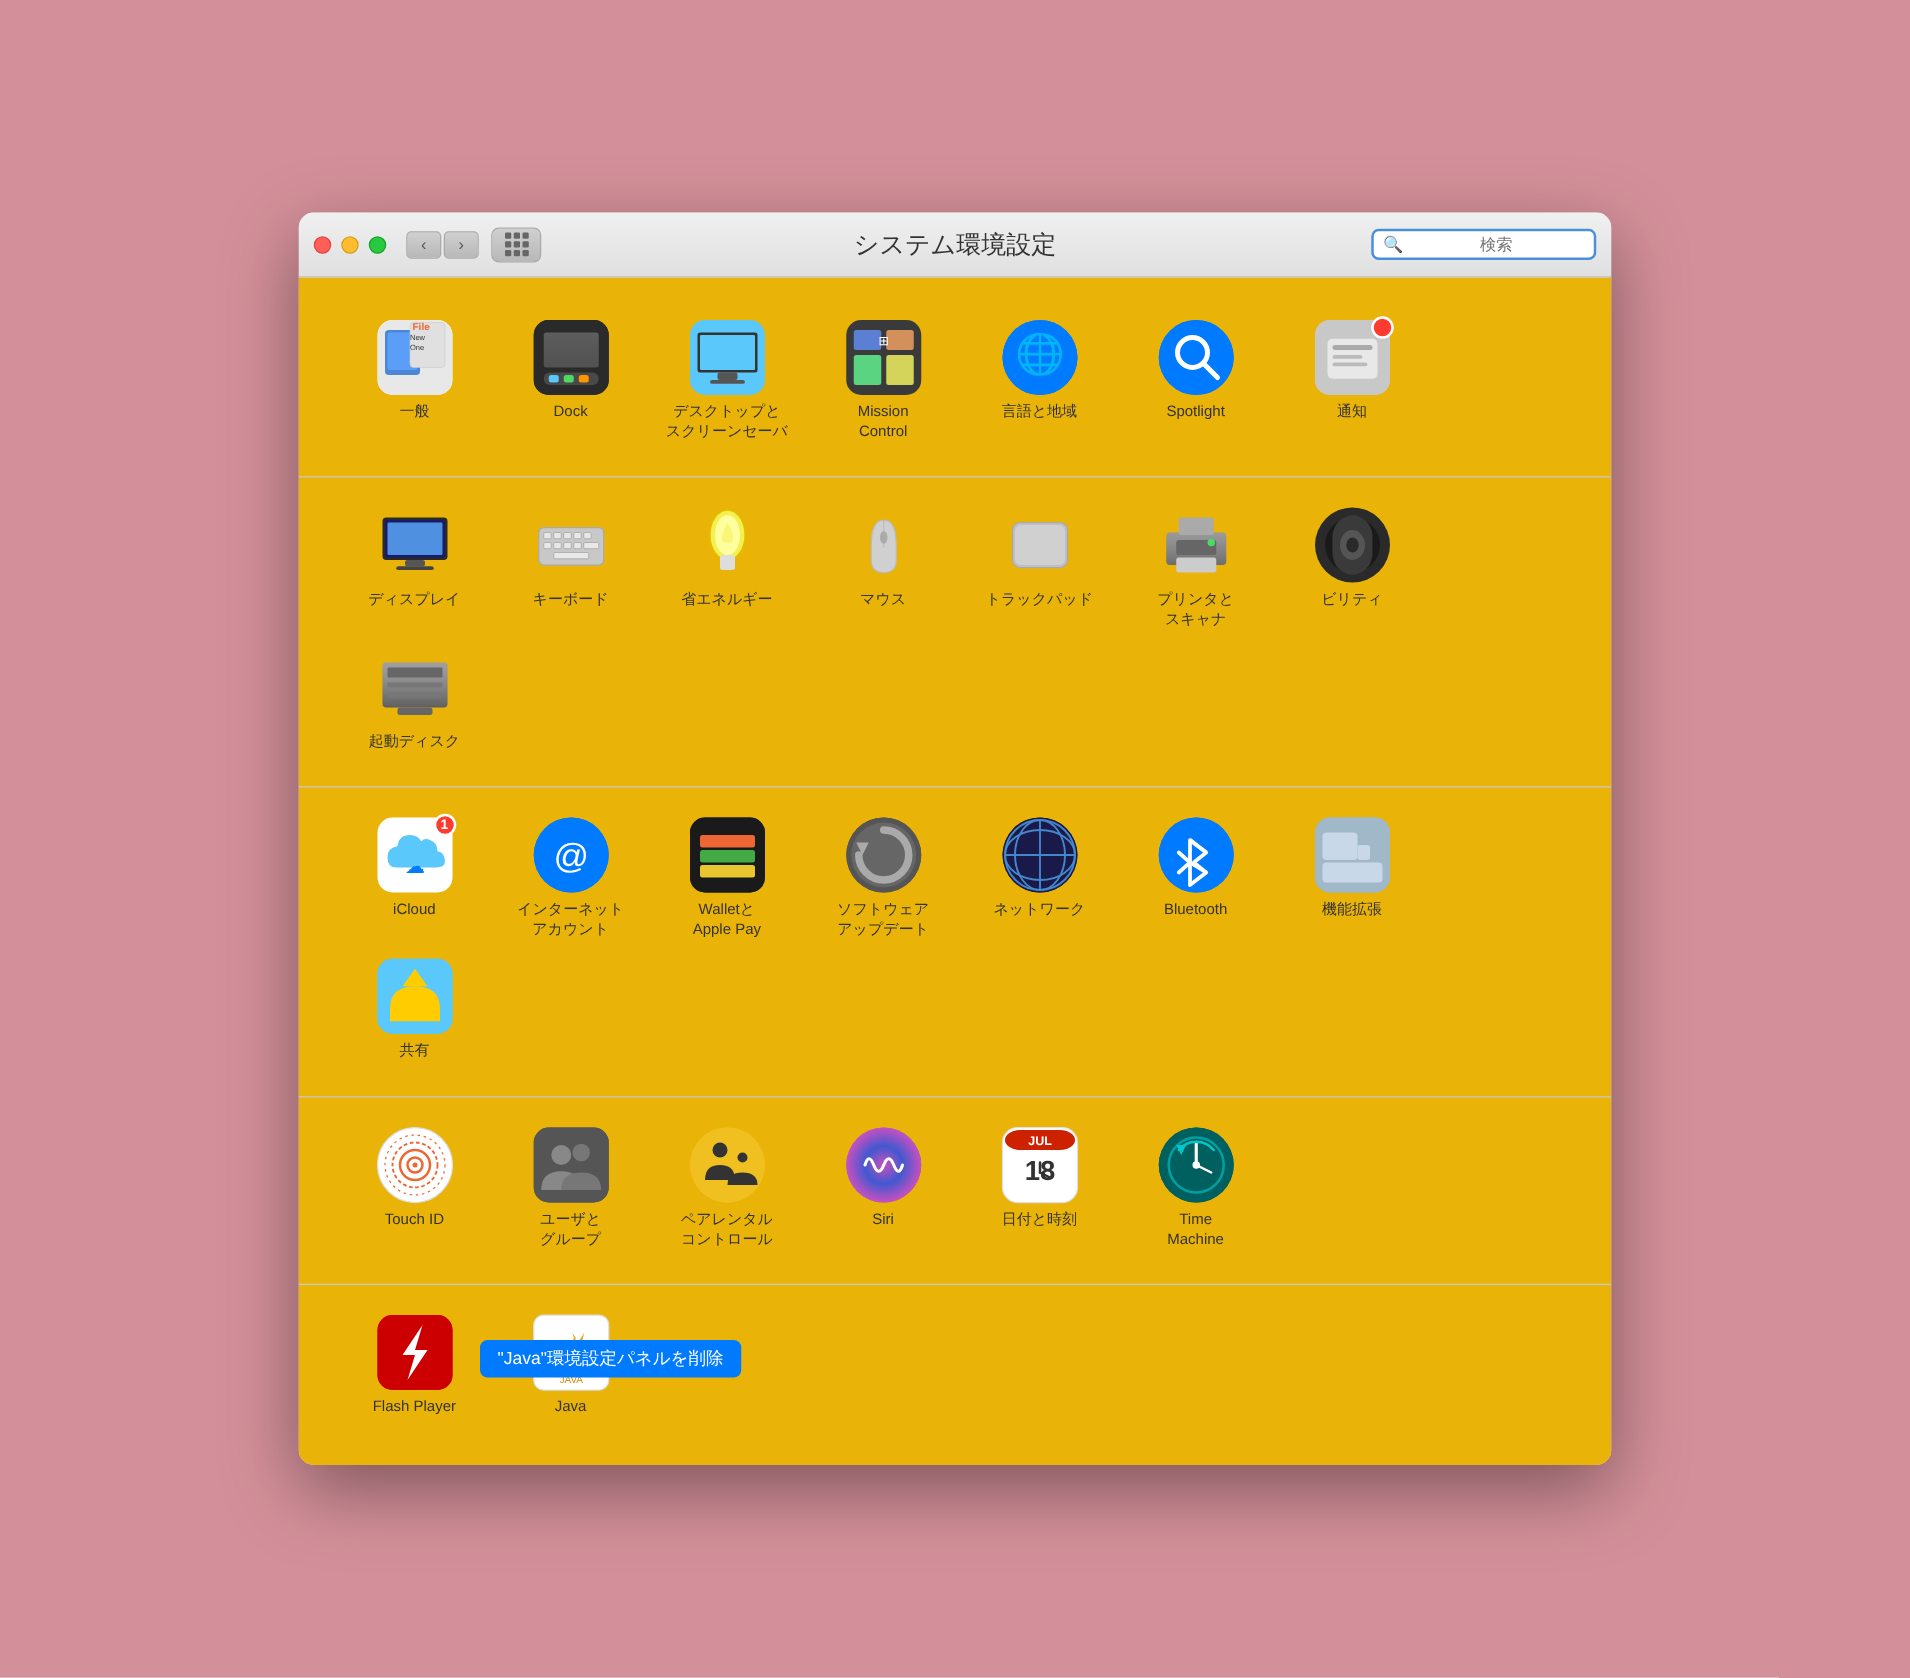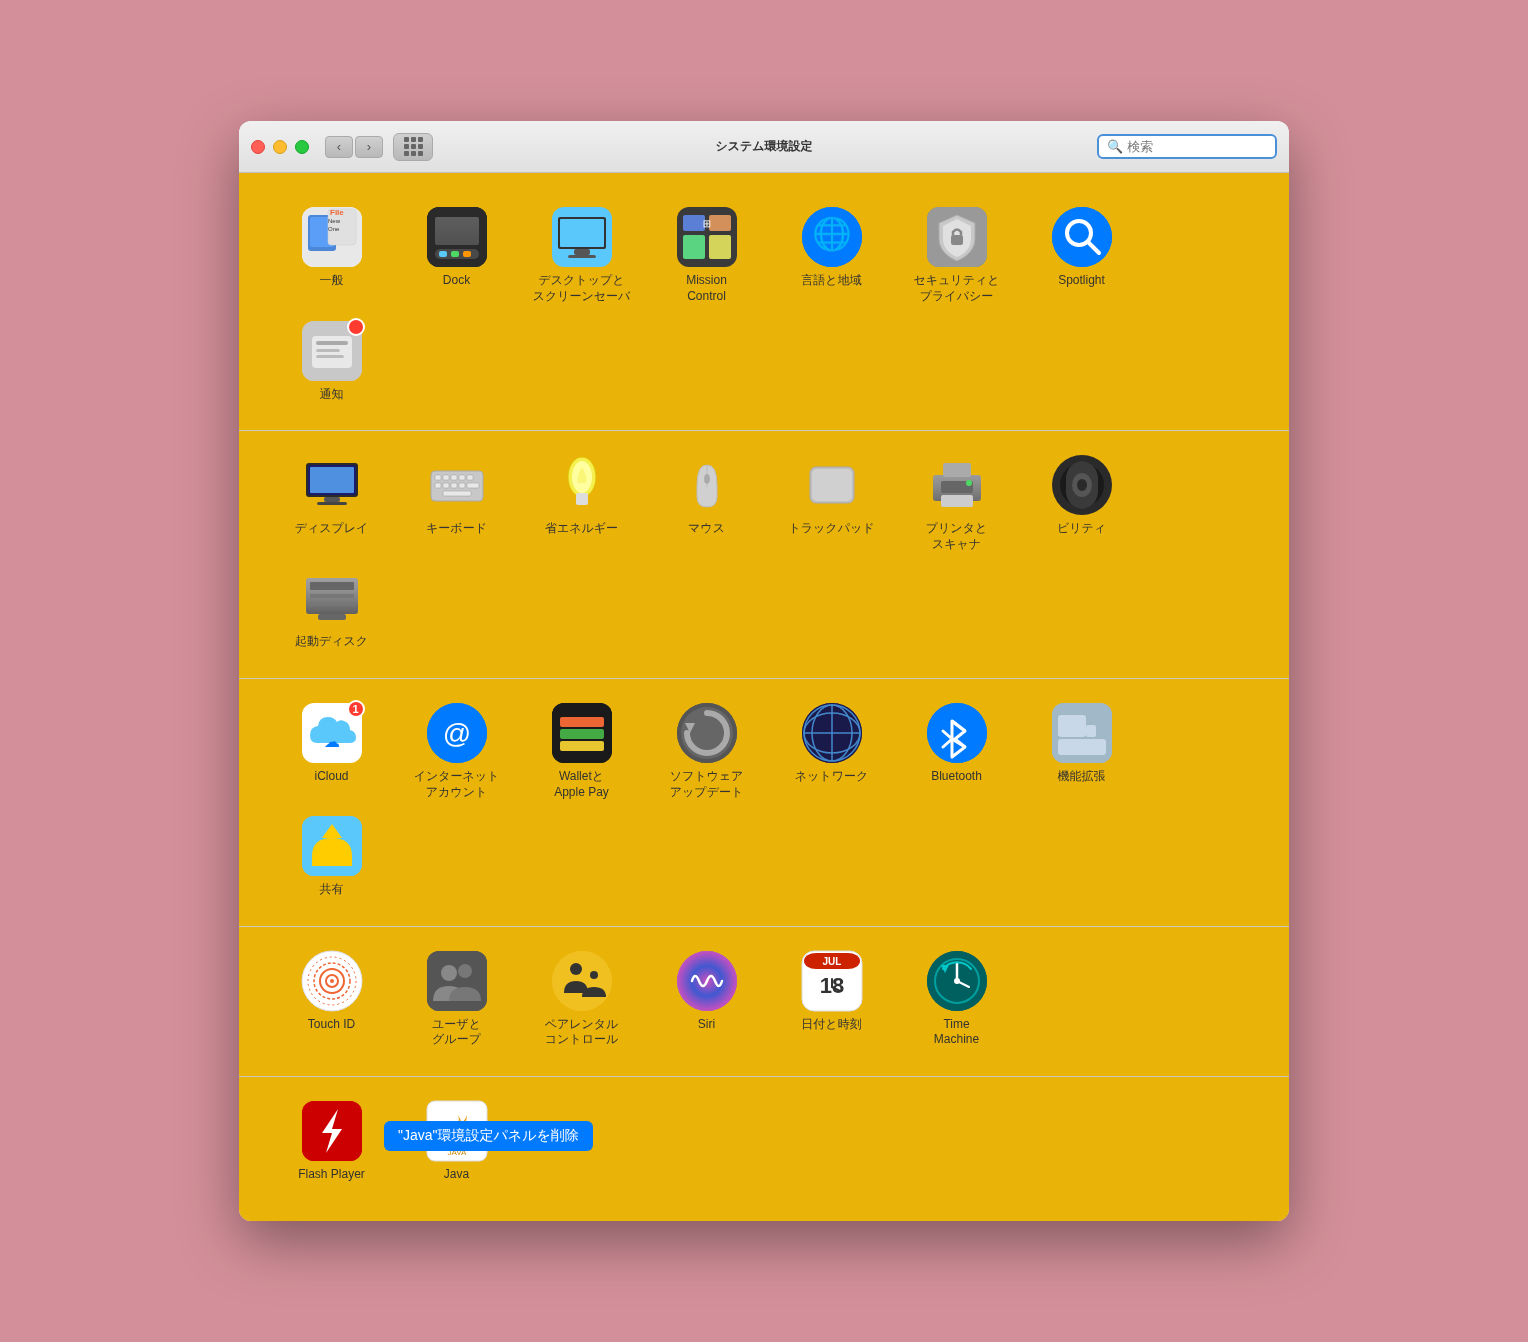--- a/index.html
+++ b/index.html
@@ -78,41 +78,42 @@
     .grid-dot {
       width: 5px;
       height: 5px;
       background: #666;
       border-radius: 1px;
     }
     .window-title {
       position: absolute;
       left: 50%;
       transform: translateX(-50%);
-      font-size: 12px;
-      font-weight: 700;
+      font-size: 20px;
+      font-weight: 400;
       color: #333;
     }
     .search-box {
       margin-left: auto;
       display: flex;
       align-items: center;
       background: white;
       border: 2px solid #4a90d9;
       border-radius: 6px;
       padding: 3px 8px;
       width: 180px;
     }
     .search-box input {
       border: none;
       outline: none;
       font-size: 13px;
       color: #999;
       width: 100%;
       background: transparent;
+      text-align: center;
     }
     .search-icon-char {
       font-size: 13px;
       color: #999;
       margin-right: 4px;
     }
     .content {
       padding: 10px 0;
       background: #eab308;
     }
@@ -369,32 +370,20 @@
         <div class="icon-item">
           <div class="icon-img icon-language" style="width:60px;height:60px;">
             <svg width="60" height="60" viewBox="0 0 60 60">
               <circle cx="30" cy="30" r="30" fill="#007aff"></circle>
               <text x="30" y="38" font-size="32" text-anchor="middle" fill="white">🌐</text>
             </svg>
           </div>
           <span class="icon-label">言語と地域</span>
         </div>
 
-        <div class="icon-item">
-          <div class="icon-img icon-security" style="width:60px;height:60px;">
-            <svg width="60" height="60" viewBox="0 0 60 60">
-              <rect width="60" height="60" rx="12" fill="#999"></rect>
-              <path d="M30 8 L48 16 L48 32 C48 42 40 50 30 54 C20 50 12 42 12 32 L12 16 Z" fill="#c8c8c8" stroke="#aaa" stroke-width="1"></path>
-              <path d="M30 12 L44 19 L44 32 C44 40 38 47 30 50 C22 47 16 40 16 32 L16 19 Z" fill="#e0e0e0"></path>
-              <rect x="24" y="28" width="12" height="10" rx="2" fill="#888"></rect>
-              <path d="M26 28 L26 25 Q30 20 34 25 L34 28" fill="none" stroke="#888" stroke-width="2.5"></path>
-            </svg>
-          </div>
-          <span class="icon-label">セキュリティと<br>プライバシー</span>
-        </div>
 
         <div class="icon-item">
           <div class="icon-img icon-spotlight" style="width:60px;height:60px;">
             <svg width="60" height="60" viewBox="0 0 60 60">
               <circle cx="30" cy="30" r="30" fill="#007aff"></circle>
               <circle cx="27" cy="26" r="12" fill="none" stroke="white" stroke-width="4"></circle>
               <line x1="36" y1="35" x2="47" y2="46" stroke="white" stroke-width="4" stroke-linecap="round"></line>
             </svg>
           </div>
           <span class="icon-label">Spotlight</span>

